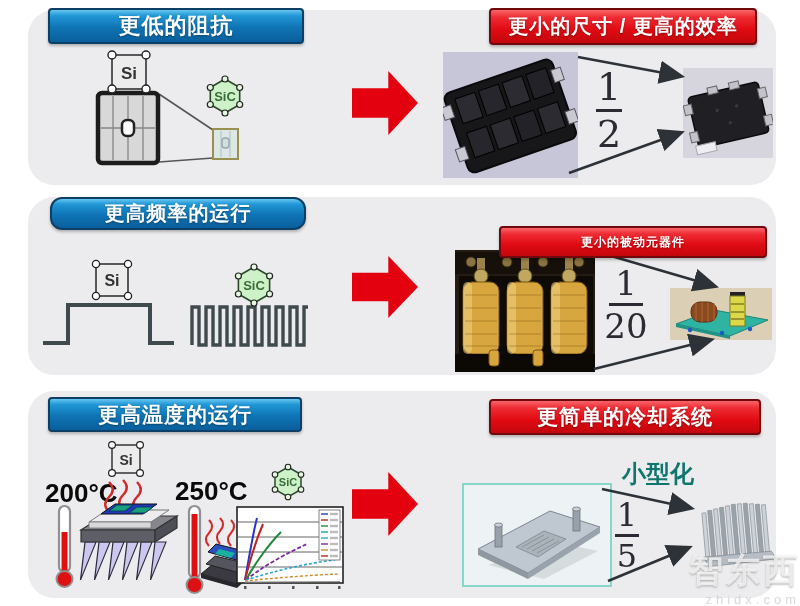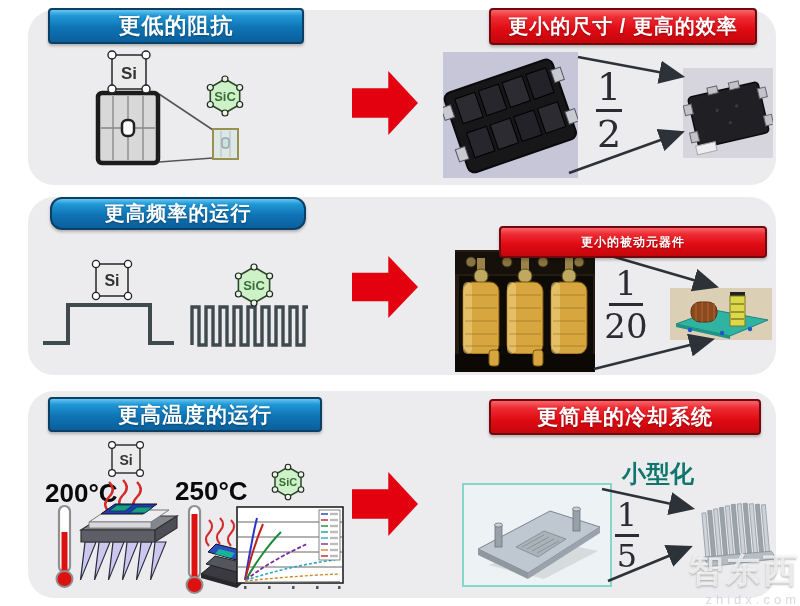--- a/index.html
+++ b/index.html
@@ -380,21 +380,21 @@
   </svg>
 
   <div class="blockarrow" style="left:352px;top:71px;width:66px;height:64px;"></div>
   <div class="blockarrow" style="left:352px;top:256px;width:66px;height:62px;"></div>
   <div class="blockarrow" style="left:352px;top:472px;width:66px;height:64px;"></div>
 
   <div class="hdr blue" style="left:48px;top:8px;width:252px;height:32px;line-height:32px;font-size:22px;">更低的阻抗</div>
   <div class="hdr red" style="left:489px;top:8px;width:264px;height:33px;line-height:33px;font-size:20px;">更小的尺寸 / 更高的效率</div>
   <div class="hdr blue" style="left:50px;top:197px;width:252px;height:29px;line-height:29px;font-size:20px;border-radius:12px;">更高频率的运行</div>
   <div class="hdr red" style="left:499px;top:202px;width:264px;height:28px;line-height:28px;font-size:12px;margin-top:24px;">更小的被动元器件</div>
-  <div class="hdr blue" style="left:48px;top:397px;width:250px;height:31px;line-height:31px;font-size:21px;padding-left:20px;">更高温度的运行</div>
+  <div class="hdr blue" style="left:48px;top:397px;width:250px;height:31px;line-height:31px;font-size:21px;">更高温度的运行</div>
   <div class="hdr red" style="left:489px;top:399px;width:268px;height:32px;line-height:32px;font-size:21px;">更简单的冷却系统</div>
 
   <div class="fraction" style="left:584px;top:68px;width:50px;font-size:38px;">
     <div>1</div>
     <div class="bar" style="width:26px;"></div>
     <div>2</div>
   </div>
   <div class="fraction" style="left:600px;top:266px;width:52px;font-size:34px;">
     <div>1</div>
     <div class="bar" style="width:34px;"></div>

